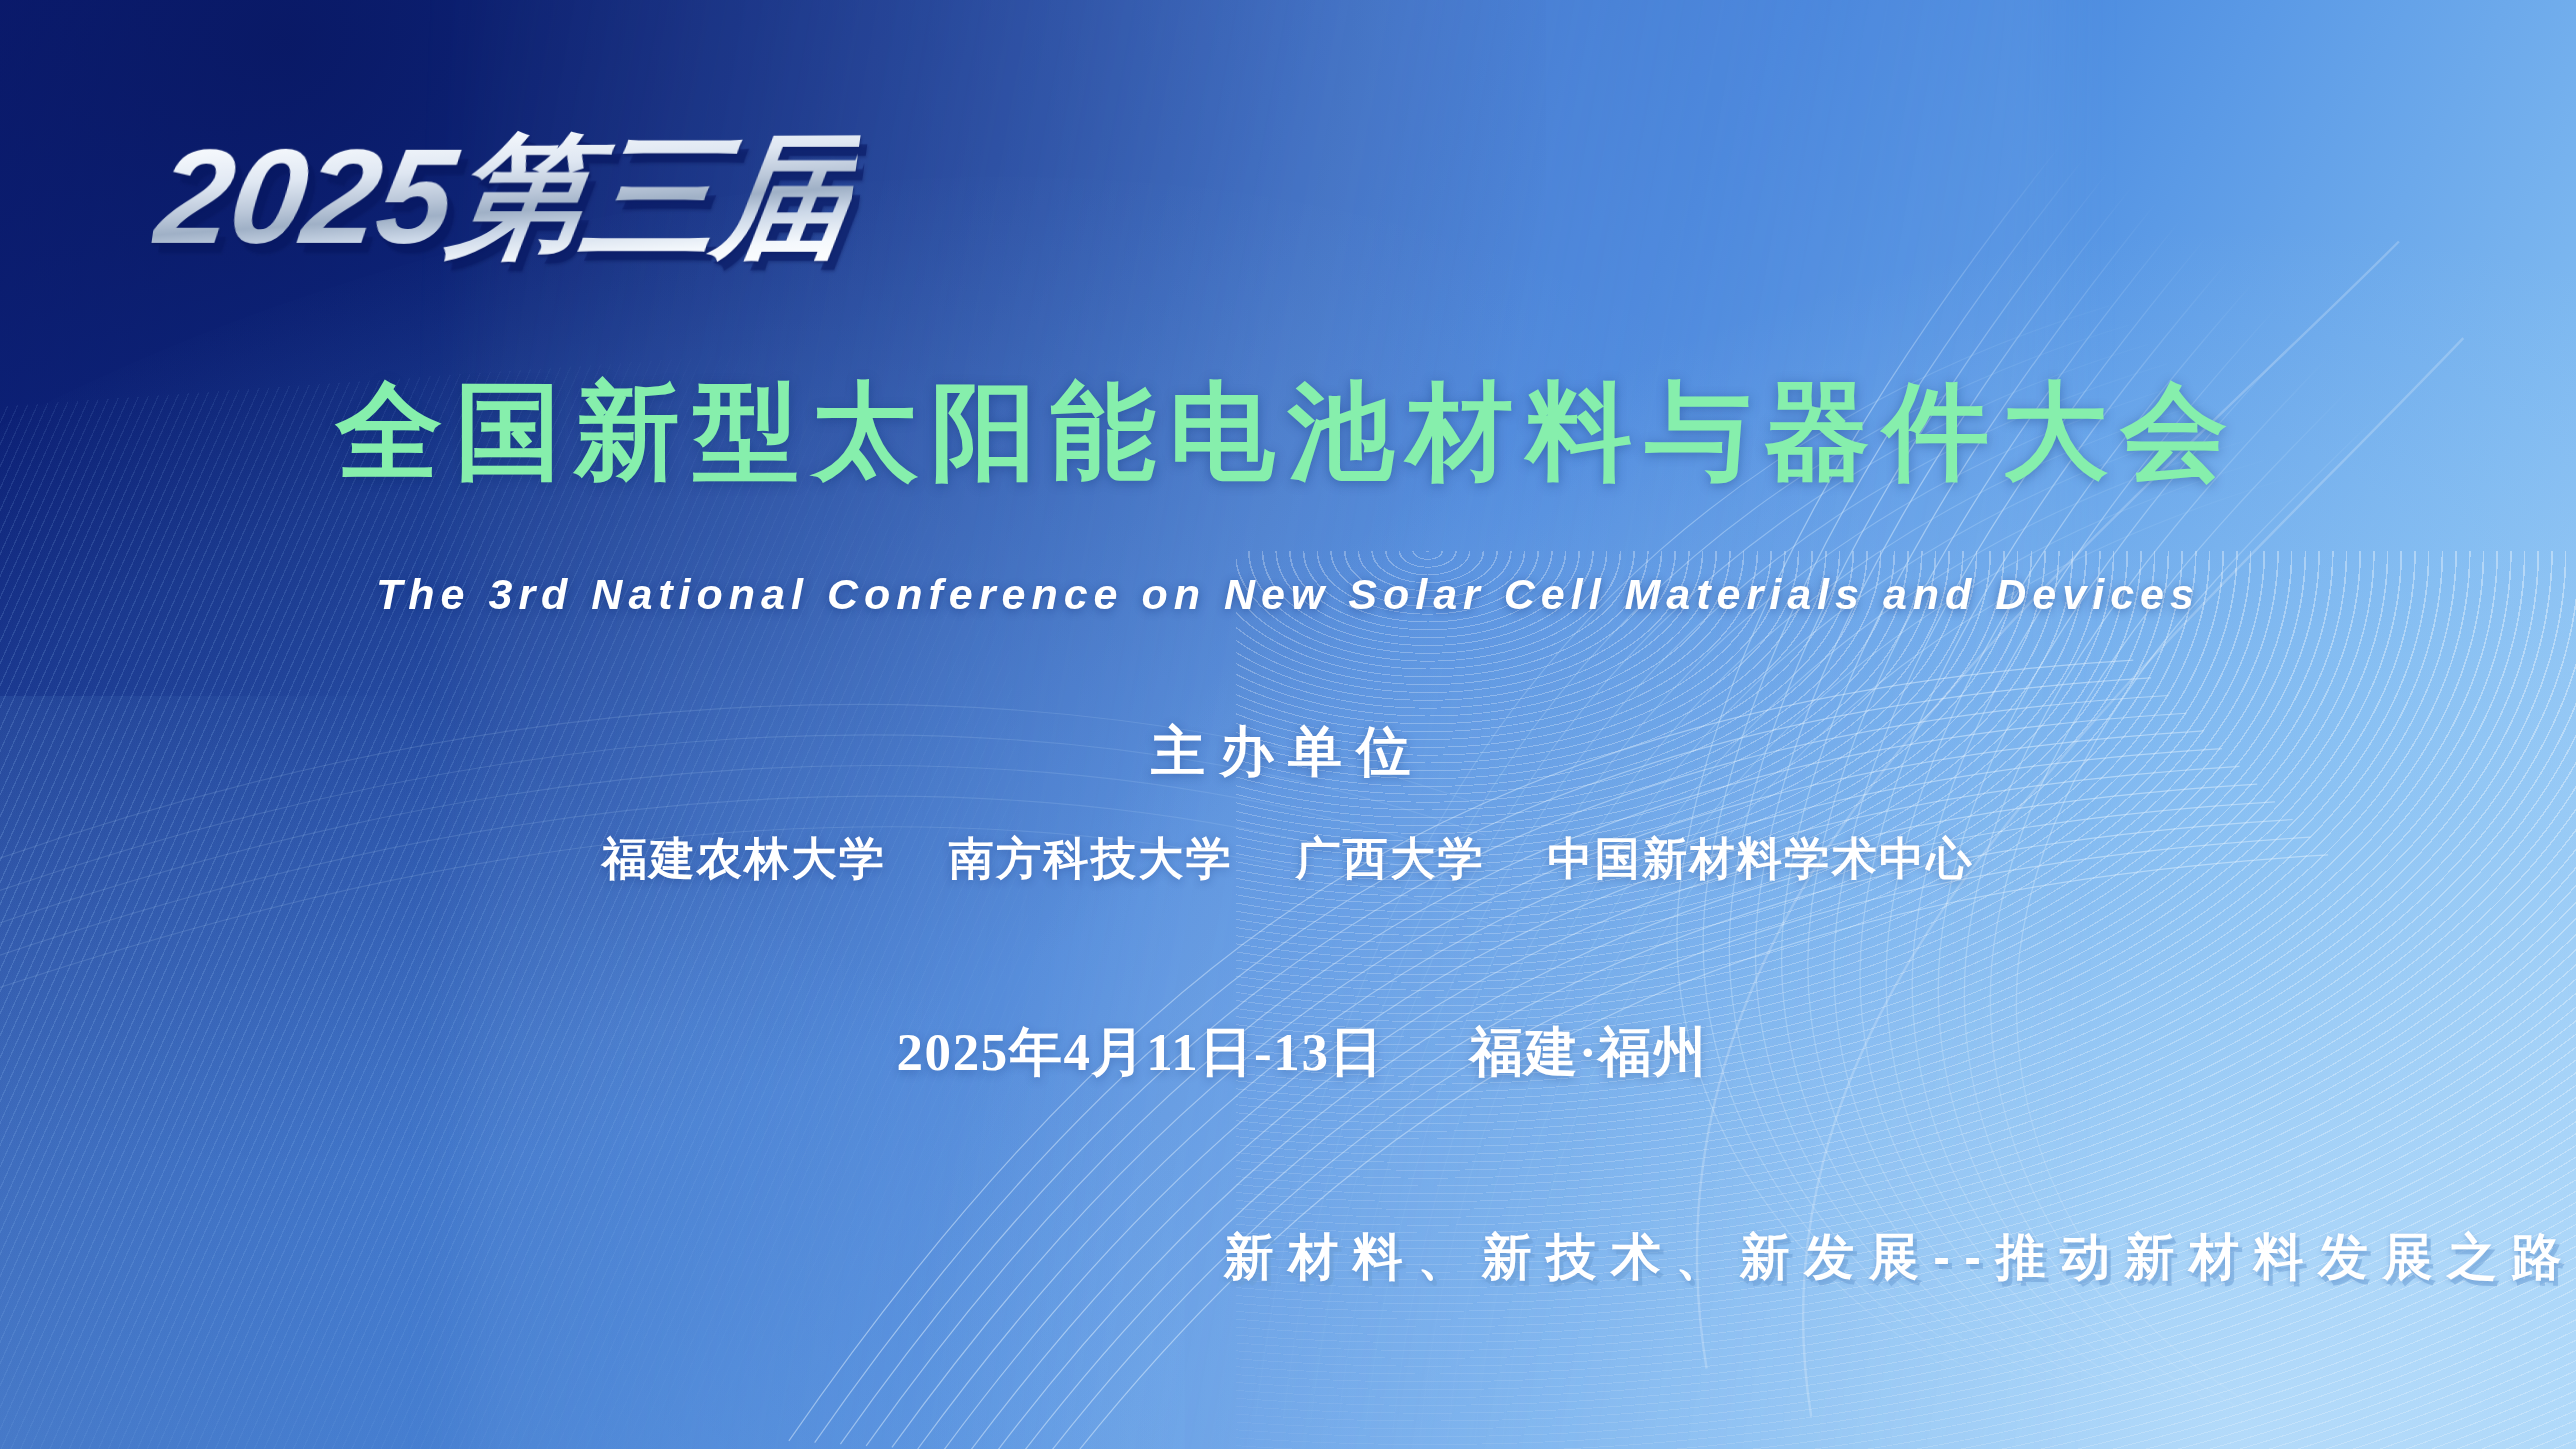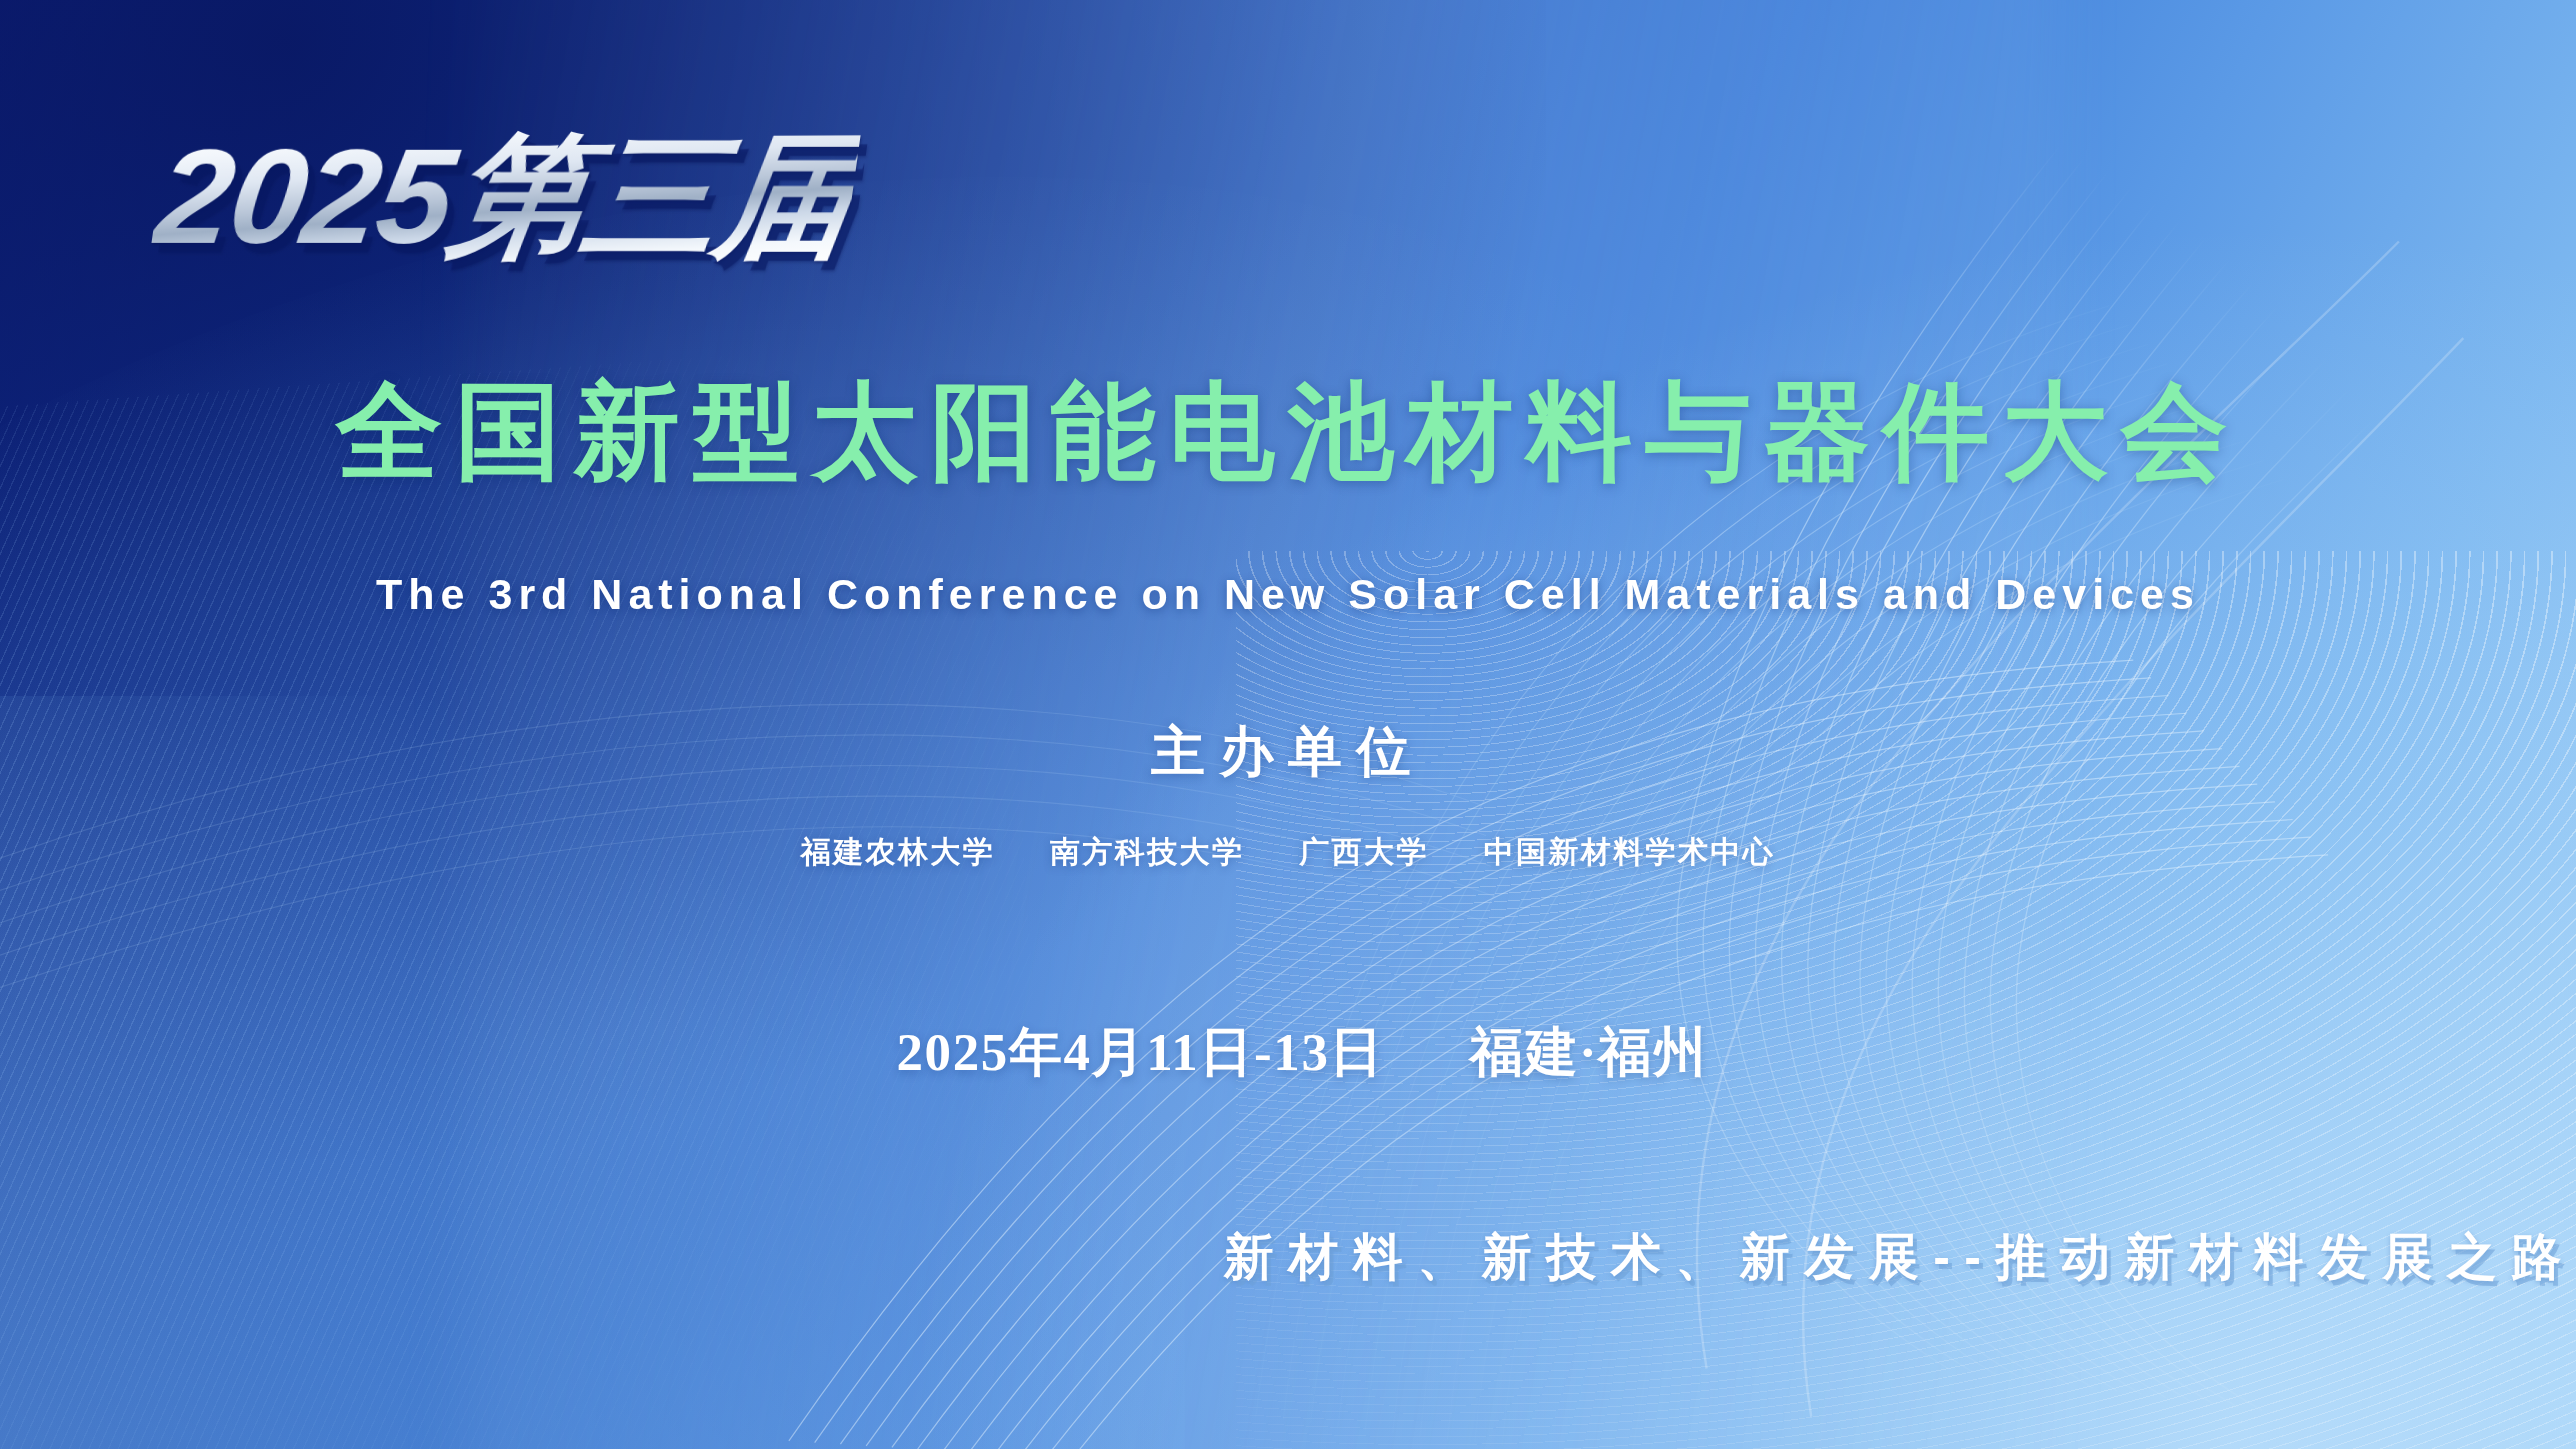--- a/index.html
+++ b/index.html
@@ -114,39 +114,40 @@
 
   .sub-title{
     position:absolute;left:0;right:0;top:573px;
     text-align:center;
     font-size:43px;line-height:1;
     font-weight:bold;
     letter-spacing:6px;
     color:#ffffff;
     text-shadow:0 2.4px 9.7px rgba(12,45,120,.45);
     white-space:nowrap;
+    font-style:italic;
   }
 
   .host-label{
     position:absolute;left:0;right:0;top:725px;
     text-align:center;
     font-family:"Liberation Serif",serif;
     font-size:54px;line-height:1;
     font-weight:bold;
     letter-spacing:14.5px;
     color:#ffffff;
     text-shadow:0 2.4px 9.7px rgba(12,45,120,.35);
     white-space:nowrap;
   }
 
   .host-list{
     position:absolute;left:0;right:0;top:837px;
     text-align:center;
     font-family:"Liberation Serif",serif;
-    font-size:30px;line-height:1;
+    font-size:45px;line-height:1;
     font-weight:bold;
     letter-spacing:2.4px;
     color:#ffffff;
     text-shadow:0 2.4px 8px rgba(12,45,120,.30);
     white-space:nowrap;
   }
   .host-list .gap{display:inline-block;width:35px;}
 
   .when-where{
     position:absolute;left:0;right:0;top:1026px;

